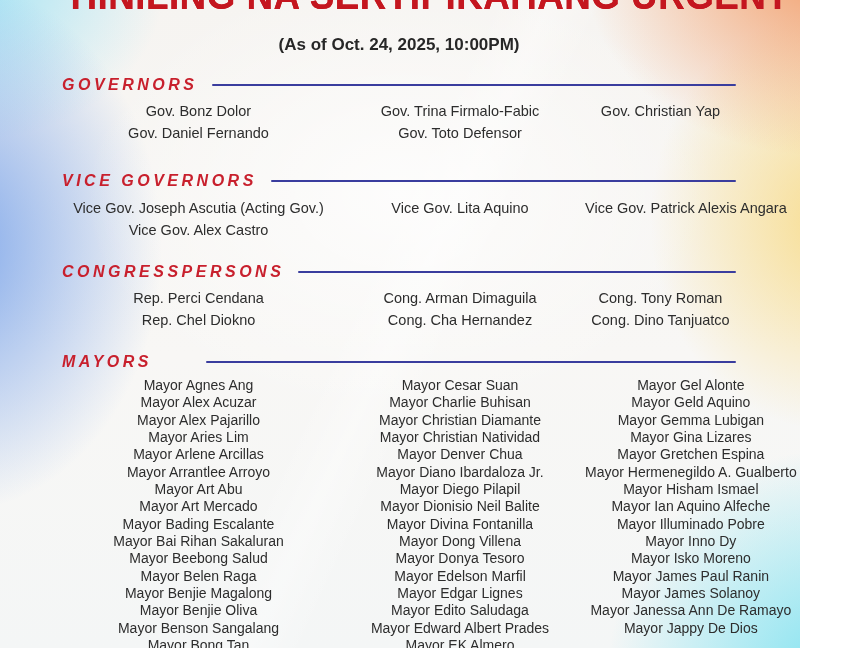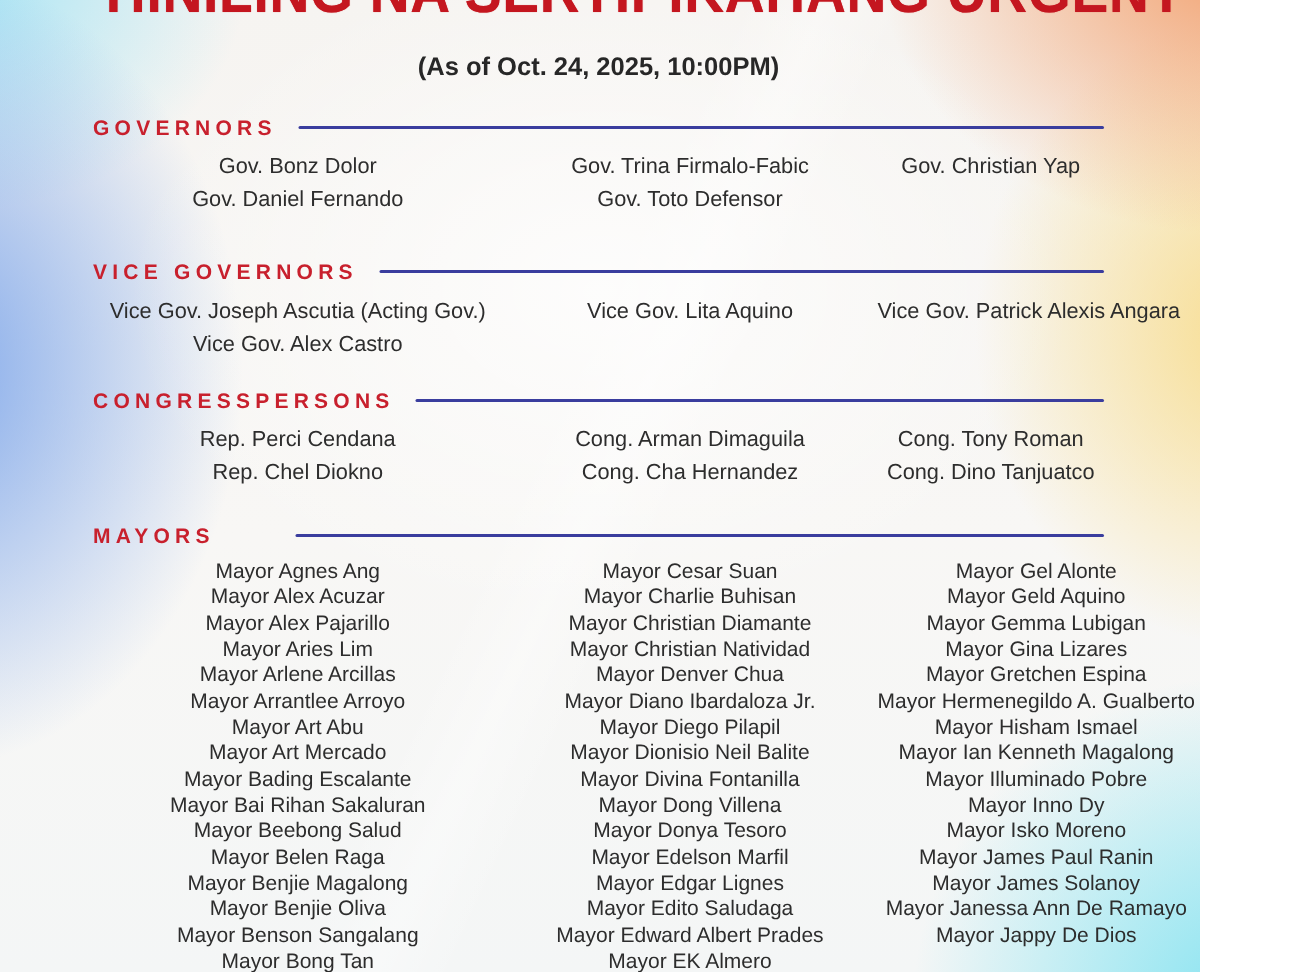--- a/index.html
+++ b/index.html
@@ -42,24 +42,25 @@
     text-align:center;
     font-size:17px;line-height:22px;
     font-weight:700;
     color:#272727;
   }
   .section-head{
     display:flex;align-items:center;
     height:18px;
   }
   .section-label{
-    font-size:14px;font-weight:800;
+    font-size:16px;font-weight:800;
     letter-spacing:3.5px;
     color:#c8202d;
     white-space:nowrap;
+    font-style:italic;
   }
   .section-line{
     flex:1;height:2px;margin-left:14px;
     background:#3a3d9e;border-radius:1px;
   }
   .cols{
     display:grid;
     grid-template-columns:273px 250px 1fr;
   }
   .cols ul{
@@ -71,21 +72,21 @@
     color:#2d2d2d;
     white-space:nowrap;
   }
   .dense li{
     font-size:14px;line-height:17.35px;
   }
   .sec-governors .section-head{margin-top:20px;}
   .sec-governors .cols{margin-top:7px;}
   .sec-vice .section-head{margin-top:28px;}
   .sec-vice .cols{margin-top:8px;}
-  .sec-cong .section-head{margin-top:17px;align-items:center;}
+  .sec-cong .section-head{margin-top:22px;align-items:center;}
   .sec-cong .cols{margin-top:7px;}
   .sec-mayors .section-head{margin-top:22px;gap:40px;}
   .sec-mayors .cols{margin-top:6px;}
 </style>
 </head>
 <body>
 
 <div id="page">
   <div id="content">
 
@@ -197,21 +198,21 @@
             <li>Mayor Elizalde Pueyo</li>
           </ul>
         <ul>
             <li>Mayor Gel Alonte</li>
             <li>Mayor Geld Aquino</li>
             <li>Mayor Gemma Lubigan</li>
             <li>Mayor Gina Lizares</li>
             <li>Mayor Gretchen Espina</li>
             <li>Mayor Hermenegildo A. Gualberto</li>
             <li>Mayor Hisham Ismael</li>
-            <li>Mayor Ian Kenneth Magalong</li>
+            <li>Mayor Ian Aquino Alfeche</li>
             <li>Mayor Illuminado Pobre</li>
             <li>Mayor Inno Dy</li>
             <li>Mayor Isko Moreno</li>
             <li>Mayor James Paul Ranin</li>
             <li>Mayor James Solanoy</li>
             <li>Mayor Janessa Ann De Ramayo</li>
             <li>Mayor Jappy De Dios</li>
           </ul>
       </div>
     </div>

